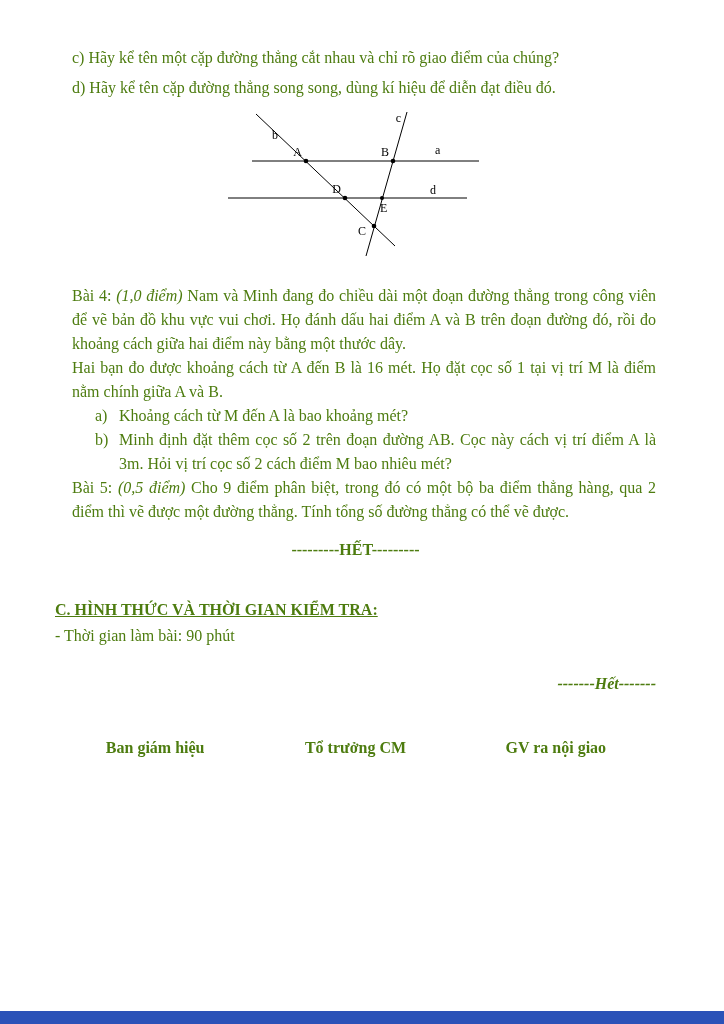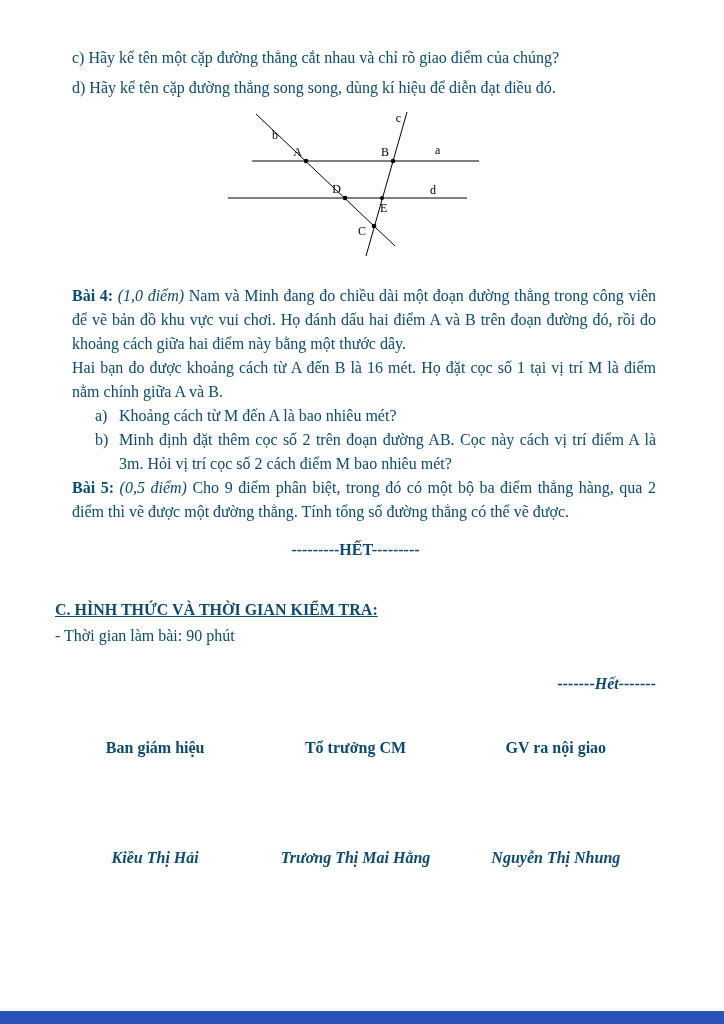--- a/index.html
+++ b/index.html
@@ -5,28 +5,28 @@
   * { margin:0; padding:0; box-sizing:border-box; }
   html,body { background:#ffffff; }
   .page {
     position:relative;
     width:724px; height:1024px;
     margin:0 auto;
     background:#ffffff;
     font-family:"Liberation Serif", serif;
     font-size:16px;
     line-height:24px;
-    color:#0c4a6e;
+    color:#4d7c0f;
     overflow:hidden;
   }
   .content { padding:46px 68px 0 55px; }
   .indent { margin-left:17px; }
   .just { text-align:justify; }
   .mb6 { margin-bottom:6px; }
-  .bold { font-weight:bold; }
+  .bold { font-weight:normal; }
   .ital { font-style:italic; }
   .diagram-wrap { margin:6px 0 0 165px; width:280px; height:160px; }
   .diagram-wrap svg text { font-family:"Liberation Serif", serif; font-size:12px; fill:#000; }
   .p-bai4 { margin-top:18px; }
   .qa { display:flex; margin-left:40px; }
   .qa-label { flex:0 0 24px; }
   .qa-text { flex:1; text-align:justify; }
   .sep-upper { text-align:center; font-weight:bold; margin-top:14px; }
   .c-head { font-weight:bold; text-decoration:underline; margin-top:36px; }
   .c-line { margin-top:2px; }
@@ -72,21 +72,21 @@
         <text x="146" y="129" text-anchor="end">C</text>
       </svg>
     </div>
 
     <p class="indent just p-bai4"><span class="bold">Bài 4:</span> <span class="ital">(1,0 điểm)</span> <span>Nam và Minh đang đo chiều dài một đoạn đường thẳng trong công viên để vẽ bản đồ khu vực vui chơi. Họ đánh dấu hai điểm A và B trên đoạn đường đó, rồi đo khoảng cách giữa hai điểm này bằng một thước dây.</span></p>
 
     <p class="indent just">Hai bạn đo được khoảng cách từ A đến B là 16 mét. Họ đặt cọc số 1 tại vị trí M là điểm nằm chính giữa A và B.</p>
 
     <div class="indent qa">
       <span class="qa-label">a)</span>
-      <span class="qa-text">Khoảng cách từ M đến A là bao nhiêu mét?</span>
+      <span class="qa-text">Khoảng cách từ M đến A là bao khoảng mét?</span>
     </div>
     <div class="indent qa">
       <span class="qa-label">b)</span>
       <span class="qa-text">Minh định đặt thêm cọc số 2 trên đoạn đường AB. Cọc này cách vị trí điểm A là 3m. Hỏi vị trí cọc số 2 cách điểm M bao nhiêu mét?</span>
     </div>
 
     <p class="indent just"><span class="bold">Bài 5:</span> <span class="ital">(0,5 điểm)</span> <span>Cho 9 điểm phân biệt, trong đó có một bộ ba điểm thẳng hàng, qua 2 điểm thì vẽ được một đường thẳng. Tính tổng số đường thẳng có thể vẽ được.</span></p>
 
     <p class="sep-upper">---------HẾT---------</p>
 
@@ -95,22 +95,17 @@
     <p class="c-line">- Thời gian làm bài: 90 phút</p>
 
     <p class="sep-lower">-------Hết-------</p>
 
     <div class="sig-row sig-heads">
       <div>Ban giám hiệu</div>
       <div>Tổ trưởng CM</div>
       <div>GV ra nội giao</div>
     </div>
 
-    <div class="sig-row sig-names">
-      <div>Kiều Thị Hải</div>
-      <div>Trương Thị Mai Hằng</div>
-      <div>Nguyễn Thị Nhung</div>
-    </div>
 
   </div>
 
   <div class="footer-bar" style="background-color:#2B52B8"></div>
 </div>
 
 </body></html>

